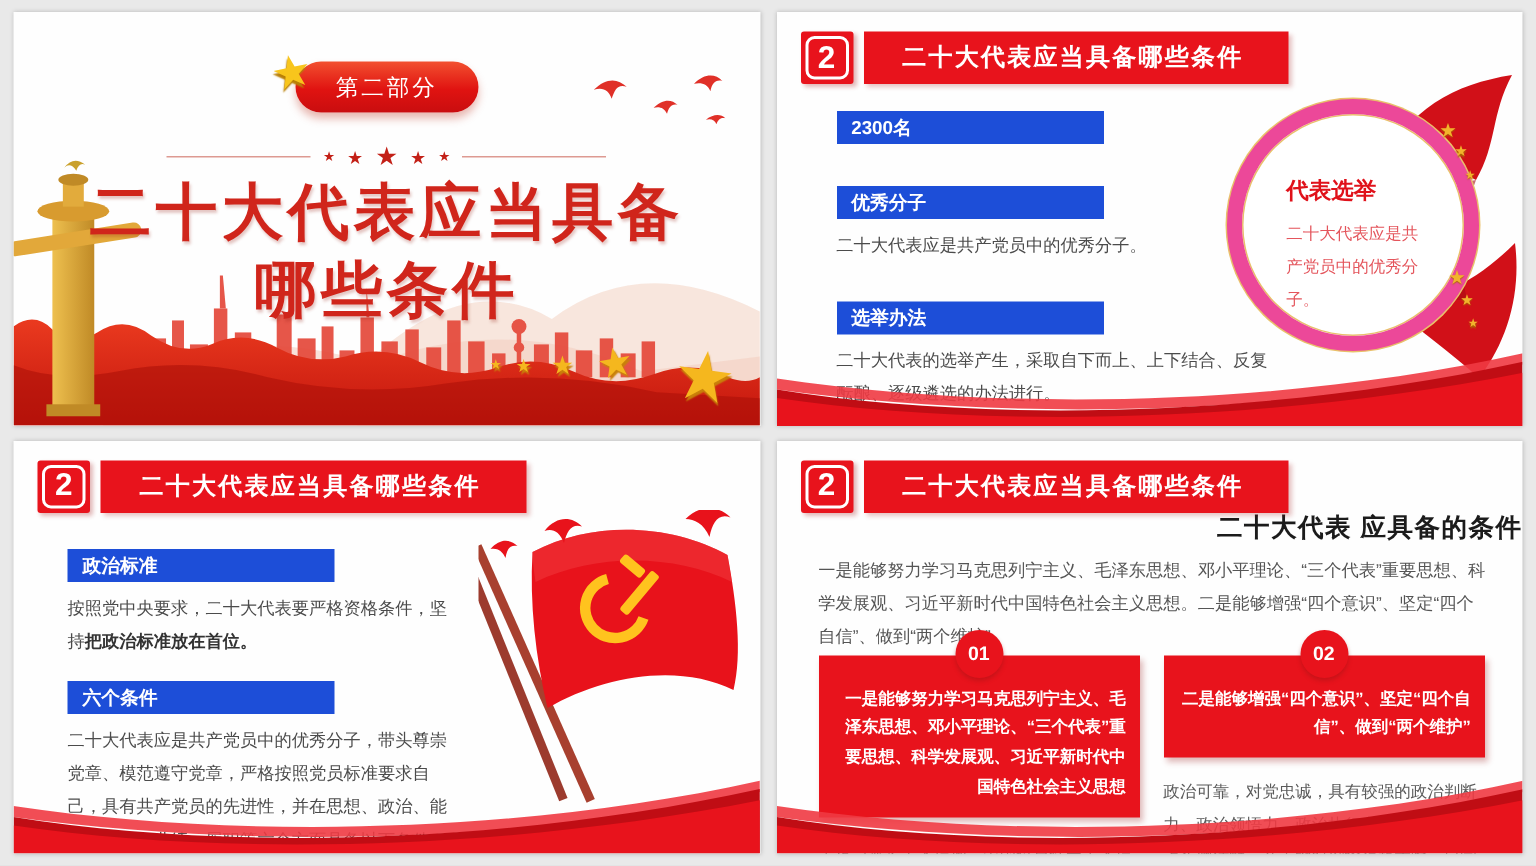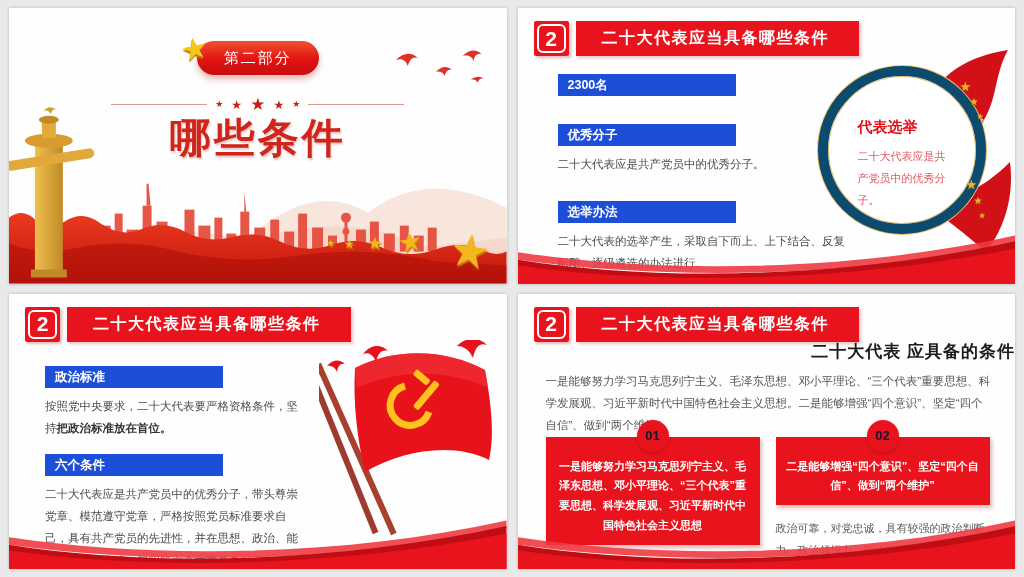--- a/index.html
+++ b/index.html
@@ -42,41 +42,41 @@
                    text-shadow:1px 2px 2px rgba(150,30,20,.25);}
   .cover-title .t2{font-size:41px;letter-spacing:3px;line-height:1.2;
                    text-shadow:1px 2px 2px rgba(150,30,20,.25);}
   .gstar{position:absolute;color:#f5b71e;text-shadow:1px 2px 1px #c9820a;z-index:7;line-height:1;}
 
   
   .s2-item{position:absolute;left:40px;width:288px;}
   .circle-wrap{position:absolute;left:300px;top:58px;width:200px;height:212px;}
   .flames{position:absolute;left:96px;top:-16px;z-index:0;}
   .big-circle{position:absolute;left:0;top:0;width:168px;height:168px;border-radius:50%;
-              background:#fff;border:10px solid #0c4a6e;z-index:1;
+              background:#fff;border:10px solid #ec4899;z-index:1;
               box-shadow:0 0 0 1px #e9c06b, inset 0 0 0 1px #e9c06b;}
   .big-circle .c-title{margin:42px 0 8px 30px;font-size:15px;font-weight:700;color:#e0111a;}
   .big-circle .c-text{margin:0 20px 0 30px;font-size:11px;color:#e4555c;line-height:2;}
   .fstar{position:absolute;color:#f2b32c;z-index:2;line-height:1;text-shadow:0 1px 1px #a96a00;}
 
   
   .s3-sec{position:absolute;left:36px;width:262px;}
 
   
   .s4-title{position:absolute;top:46px;left:0;width:100%;text-align:right;font-size:17px;
             font-weight:700;color:#1b1b1b;letter-spacing:1px;}
   .s4-intro{position:absolute;top:76px;left:28px;right:24px;font-size:11.5px;color:#555;
             line-height:1.95;margin:0;}
   .s4-col{position:absolute;top:126px;width:214px;}
   .s4-col.c1{left:28px;} .s4-col.c2{left:258px;}
-  .num-circle{width:32px;height:32px;border-radius:50%;background:#e8131c;color:#0f172a;
+  .num-circle{width:32px;height:32px;border-radius:50%;background:#e8131c;color:#ffffff;
               font-weight:700;font-size:13px;display:flex;align-items:center;justify-content:center;
               margin:0 auto;position:relative;z-index:2;box-shadow:0 2px 3px rgba(150,20,20,.4);}
   .s4-box{margin-top:-15px;background:#e8131c;color:#fff;font-size:11px;font-weight:700;
-          line-height:1.8;text-align:center;padding:20px 9px 9px 9px;
+          line-height:1.8;text-align:right;padding:20px 9px 9px 9px;
           box-shadow:2px 3px 4px rgba(150,20,20,.3);}
   .s4-body{margin-top:13px;font-size:11px;color:#5a5a5a;line-height:1.95;text-align:left;}
 
   .wave{position:absolute;left:0;bottom:0;width:100%;height:56px;z-index:4;}
   .deco-svg{position:absolute;inset:0;width:100%;height:100%;z-index:1;}
 </style>
 </head>
 <body>
 
 <div id="stage">
@@ -160,20 +160,21 @@
       <span class="line"></span>
       <span class="st" style="font-size:9px">★</span>
       <span class="st" style="font-size:12px">★</span>
       <span class="st" style="font-size:17px">★</span>
       <span class="st" style="font-size:12px">★</span>
       <span class="st" style="font-size:9px">★</span>
       <span class="line"></span>
     </div>
 
     <div class="cover-title">
+      <div class="t1">二十大代表应当具备</div>
       <div class="t2">哪些条件</div>
     </div>
 
     <span class="gstar" style="font-size:46px;right:16px;bottom:10px;transform:rotate(8deg)">★</span>
     <span class="gstar" style="font-size:27px;right:84px;bottom:28px;transform:rotate(-10deg)">★</span>
     <span class="gstar" style="font-size:17px;right:124px;bottom:32px">★</span>
     <span class="gstar" style="font-size:12px;right:152px;bottom:34px">★</span>
     <span class="gstar" style="font-size:9px;right:172px;bottom:36px">★</span>
   </div>
 

